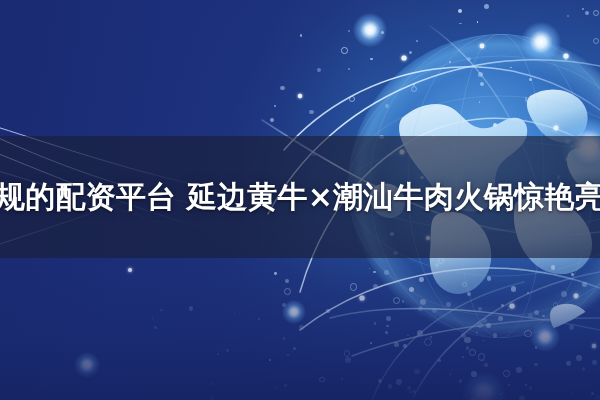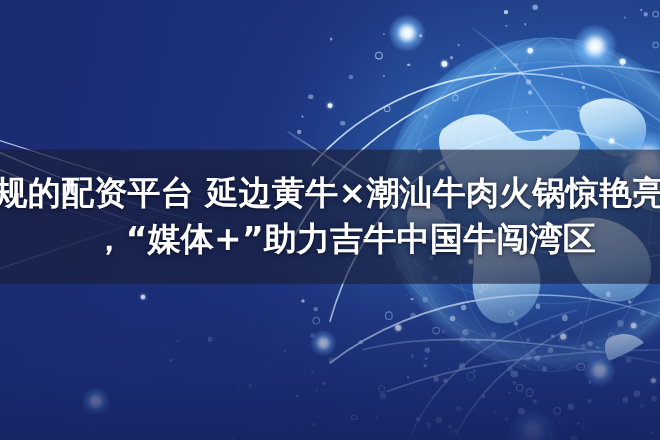--- a/index.html
+++ b/index.html
@@ -388,16 +388,15 @@
       <div class="dot soft" style="left: 533.8px; top: 309.6px; width: 5.1px; height: 5.1px; opacity: 0.65;"></div>
       <div class="dot soft" style="left: 534.2px; top: 363.1px; width: 3.4px; height: 3.4px; opacity: 0.6;"></div>
     </div>
 
   <div class="layer" id="bg-bottom-wash"></div>
 
   <div id="text-band"></div>
 
   <div id="headline">
     <div class="hl-line" id="hl-line-1">正规的配资平台 延边黄牛×潮汕牛肉火锅惊艳亮相</div>
-    <div class="hl-line" id="hl-line-2">，“媒体+”助力吉牛中国牛闯湾区</div>
   </div>
 
 </div>
 
 </body></html>

